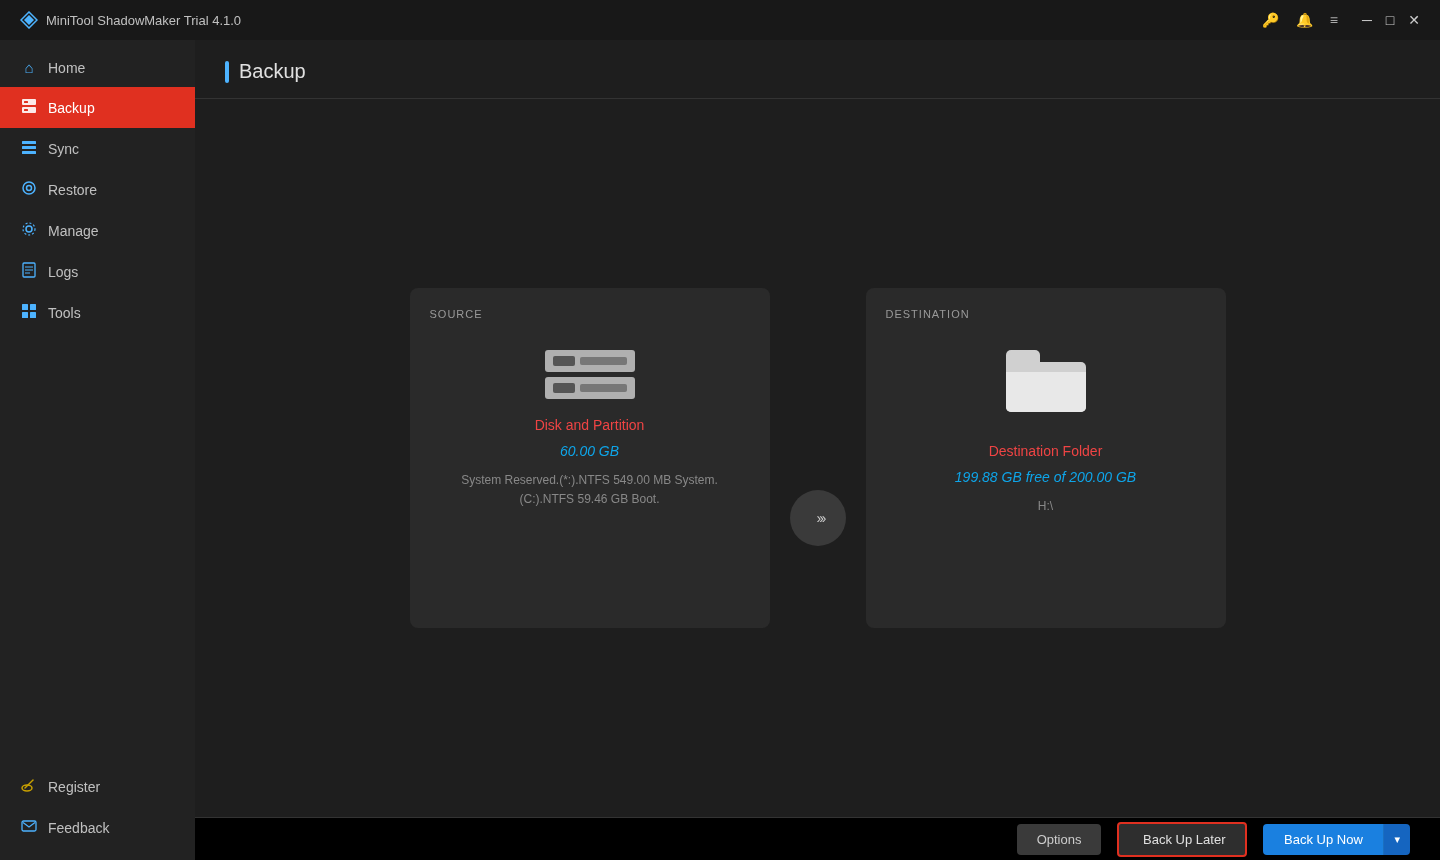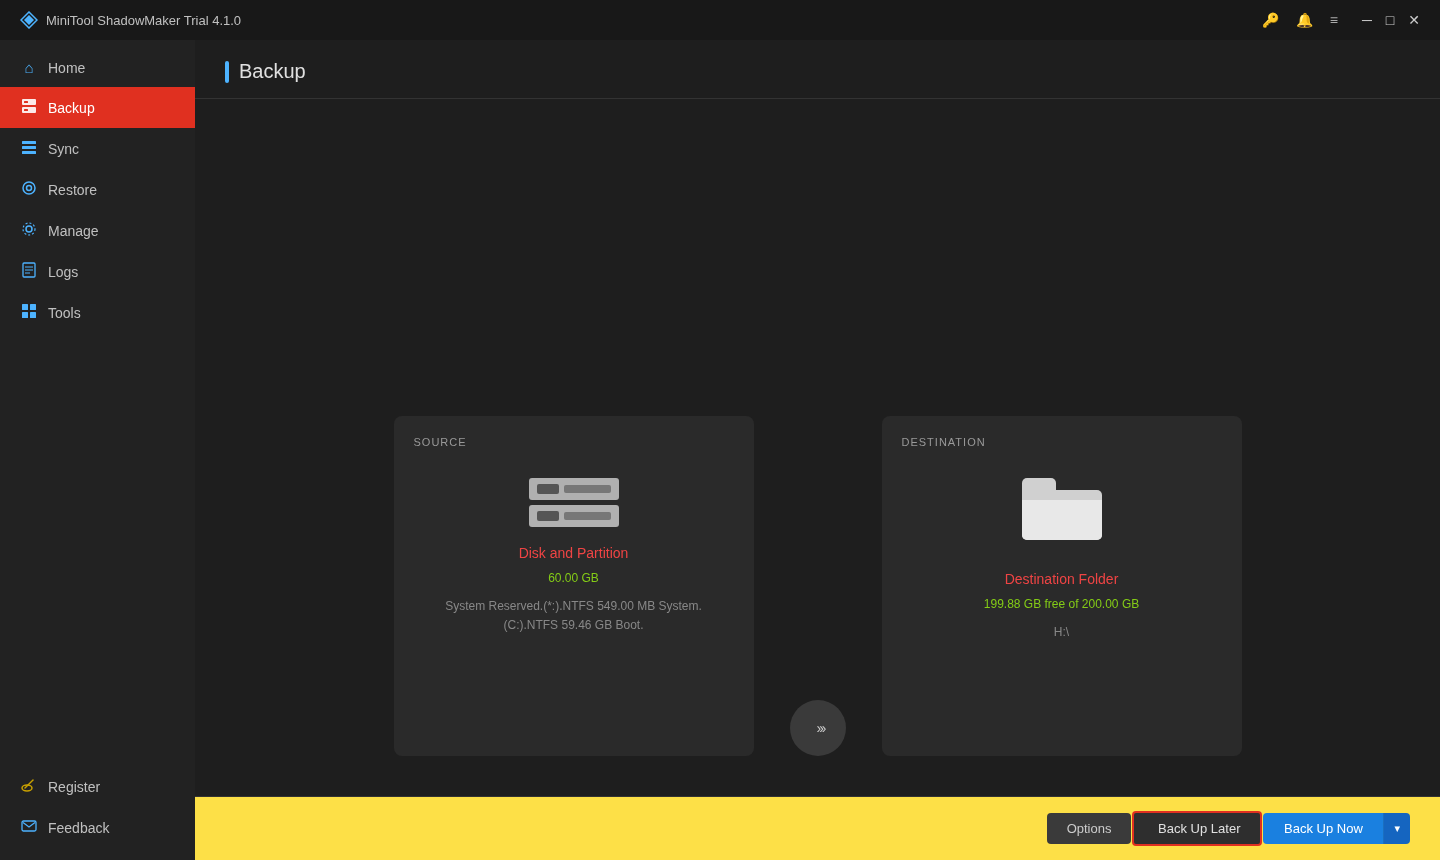--- a/index.html
+++ b/index.html
@@ -132,24 +132,24 @@
     .page-header-title {
       font-size: 20px;
       color: #e0e0e0;
       font-weight: 400;
     }
 
     
     .backup-panels {
       flex: 1;
       display: flex;
-      align-items: flex-end;
+      align-items: center;
       justify-content: center;
       padding: 40px 30px;
-      gap: 16px;
+      gap: 0;
       position: relative;
     }
 
     .panel-card {
       background: #2a2a2a;
       border-radius: 8px;
       width: 360px;
       height: 340px;
       display: flex;
       flex-direction: column;
@@ -244,23 +244,24 @@
       border-radius: 0 0 5px 5px;
     }
 
     .panel-name {
       font-size: 14px;
       color: #ef4444;
       text-align: center;
       margin-bottom: 10px;
     }
     .panel-size {
-      font-size: 12px;
-      color: #84cc16;
+      font-size: 14px;
+      color: #0ea5e9;
       margin-bottom: 12px;
+      font-style: italic;
     }
     .panel-desc {
       font-size: 12px;
       color: #888;
       text-align: center;
       line-height: 1.6;
     }
 
     
     .arrow-connector {
@@ -279,28 +280,28 @@
       align-items: center;
       justify-content: center;
       color: #ccc;
       font-size: 18px;
       letter-spacing: -3px;
       padding-left: 4px;
     }
 
     
     .bottom-bar {
-      height: 64px;
-      background: #fde047;
+      height: 43px;
+      background: #000000;
       border-top: 1px solid #333;
       display: flex;
       align-items: center;
       justify-content: flex-end;
       padding: 0 30px;
-      gap: 1px;
+      gap: 16px;
       flex-shrink: 0;
     }
 
     .btn-options {
       background: #3a3a3a;
       color: #ccc;
       border: none;
       padding: 8px 20px;
       border-radius: 4px;
       cursor: pointer;

